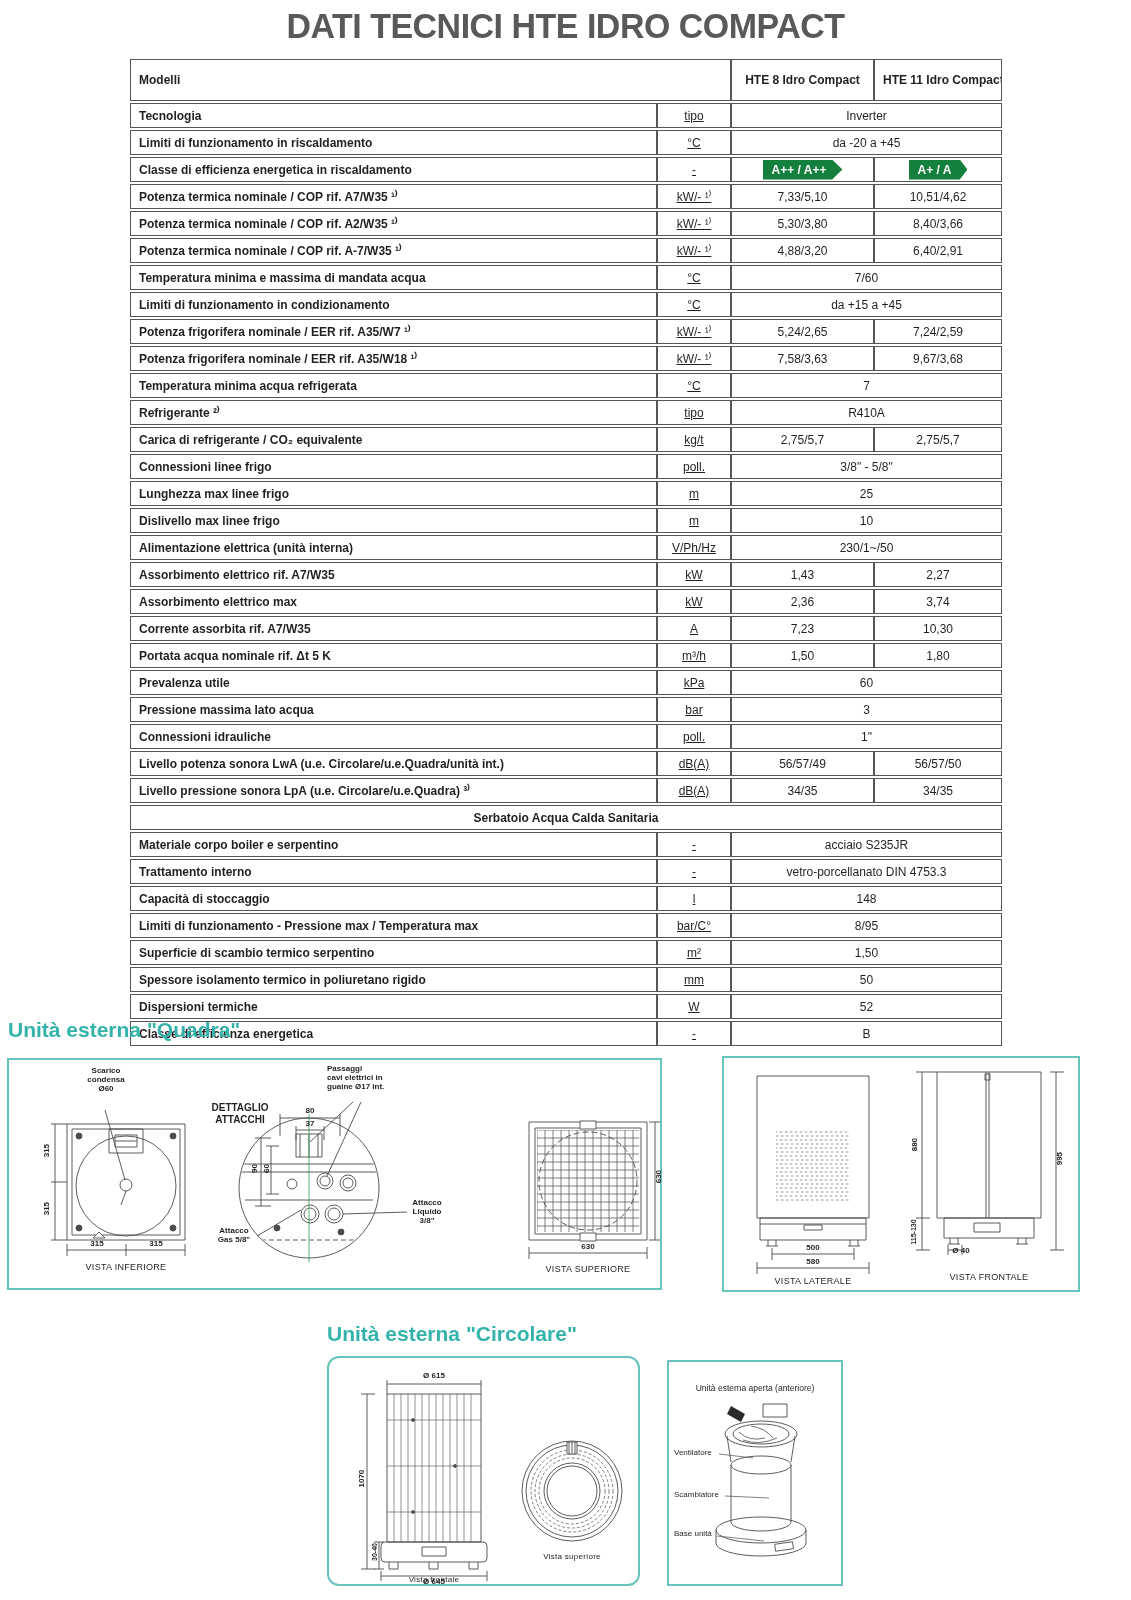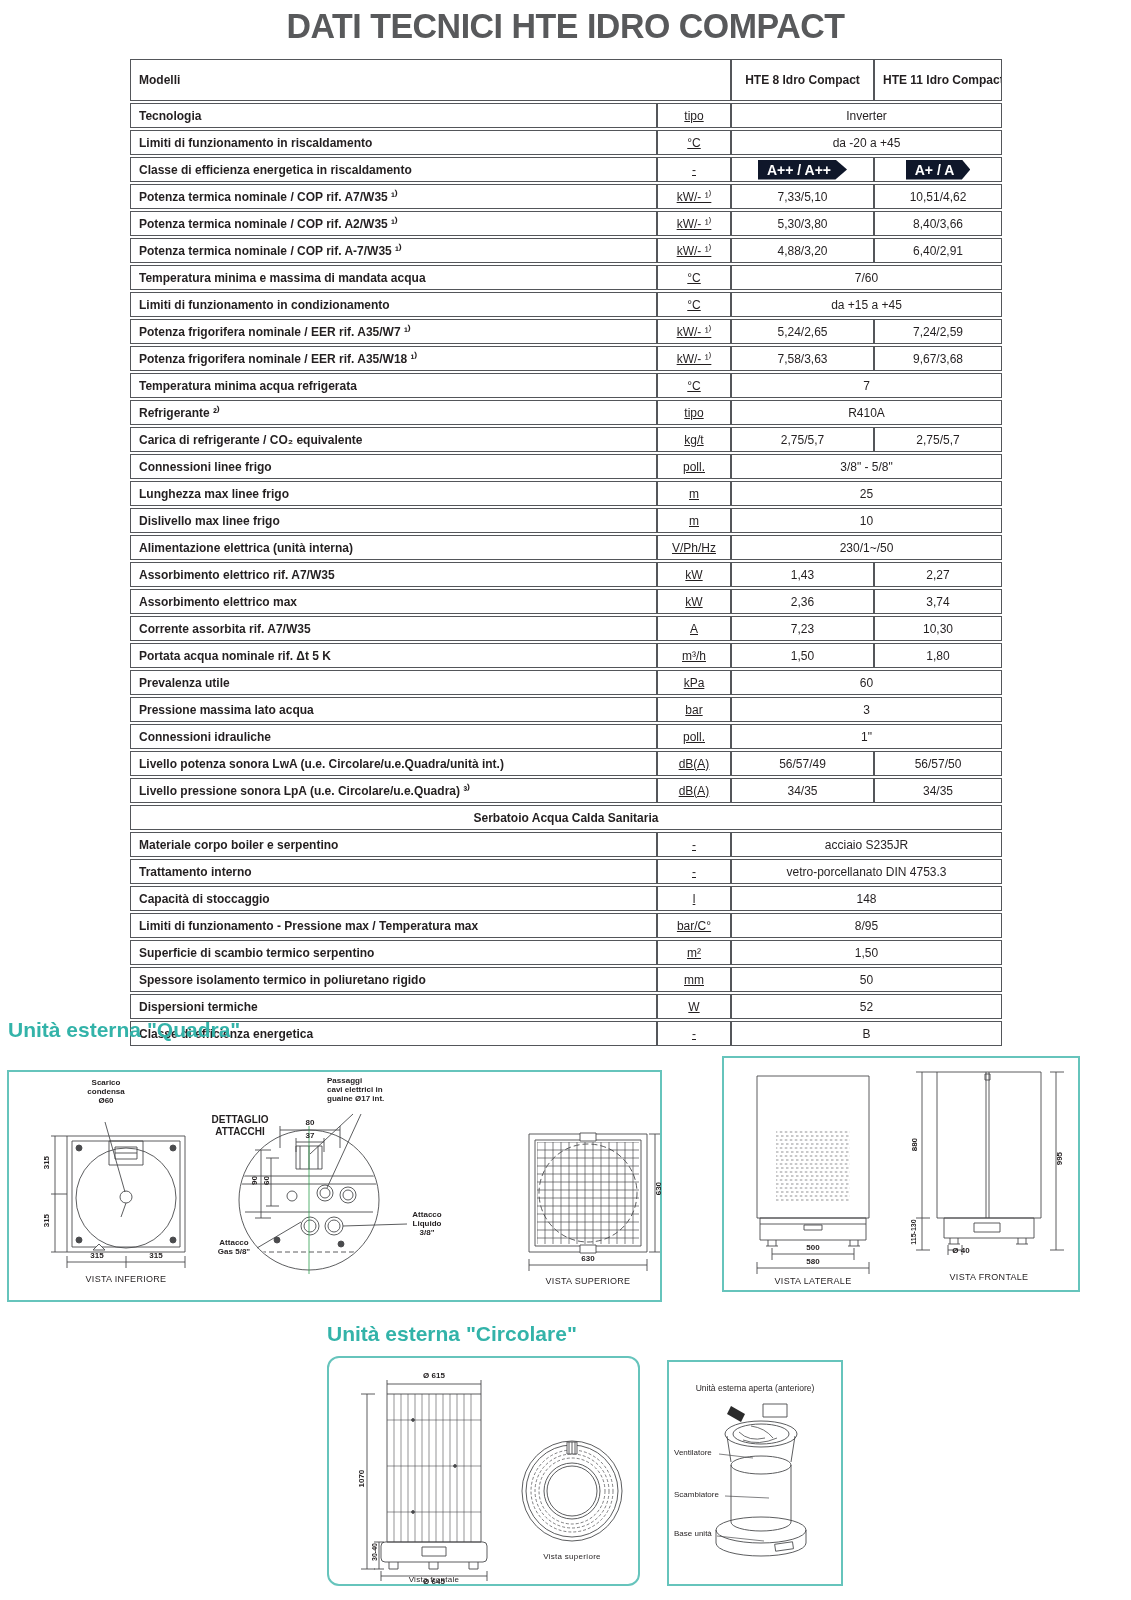--- a/index.html
+++ b/index.html
@@ -18,21 +18,21 @@
     padding:1px 8px;vertical-align:middle;background:#fff;overflow:hidden;white-space:nowrap;}
   td.label-cell{font-weight:700;text-align:left;}
   td.unit-cell{text-align:center;text-decoration:underline;}
   td.val-cell{text-align:center;}
   td.blue{background:#cde6f5;}
   td.model-cell{background:#cde6f5;font-weight:700;text-align:center;
     white-space:pre-line;line-height:1.2;padding:3px 4px;}
   td.models-label-cell{font-weight:700;}
   td.section-cell{text-align:center;font-weight:700;}
   td.badge-cell{text-align:center;}
-  .badge{display:inline-block;background:#0f172a;color:#fff;font-weight:700;font-size:14px;
+  .badge{display:inline-block;background:#15803d;color:#fff;font-weight:700;font-size:12px;
     line-height:18px;padding:1px 16px 1px 9px;
     clip-path:polygon(0 0,87% 0,100% 50%,87% 100%,0 100%);}
 
   
   .teal-heading{position:absolute;margin:0;font-size:21px;font-weight:600;color:#33b3a9;}
 
   
   .dwg-box{position:absolute;border:2px solid #66c4bc;background:#fff;}
   .dwg-box svg{position:absolute;left:0;top:0;}
   .dlab{position:absolute;font-size:8px;line-height:1.15;color:#231f20;text-align:center;
@@ -253,21 +253,21 @@
             <td class="label-cell">Classe di efficienza energetica</td>
             <td class="unit-cell">-</td>
             <td class="val-cell blue" colspan="2">B</td>
           </tr>
         </tbody>
     </table>
   </div>
 
   <h2 class="teal-heading" style="left:8px;top:1018px;">Unità esterna "Quadra"</h2>
 
-  <div class="dwg-box" style="left:7px;top:1058px;width:651px;height:228px;margin-top:12px;">
+  <div class="dwg-box" style="left:7px;top:1058px;width:651px;height:228px;">
     <svg width="651" height="228" viewBox="0 0 651 228" fill="none" stroke="#4a4b4d" stroke-width="0.9">
 
       <rect x="58" y="64" width="118" height="116"></rect>
       <rect x="63" y="69" width="108" height="106"></rect>
       <circle cx="117" cy="126" r="50"></circle>
       <rect x="100" y="69" width="34" height="24"></rect>
       <rect x="106" y="75" width="22" height="12"></rect>
       <line x1="106" y1="81" x2="128" y2="81"></line>
       <circle cx="70" cy="76" r="3" fill="#4a4b4d"></circle>
         <circle cx="164" cy="76" r="3" fill="#4a4b4d"></circle>

